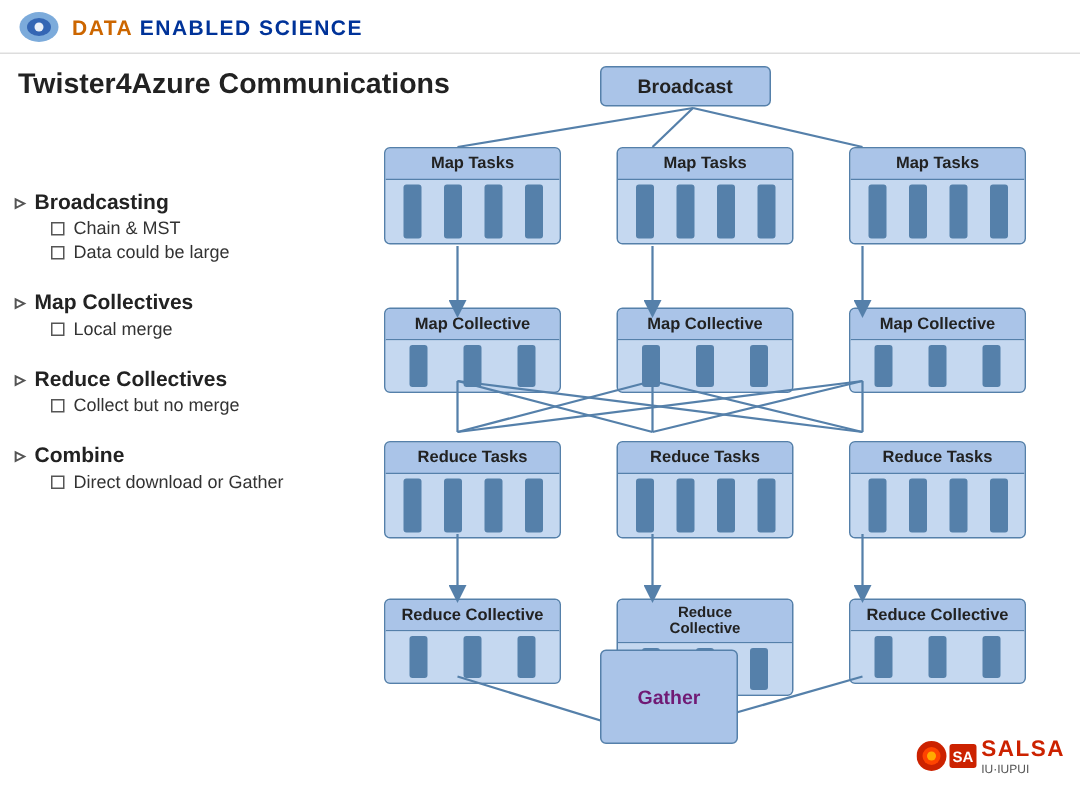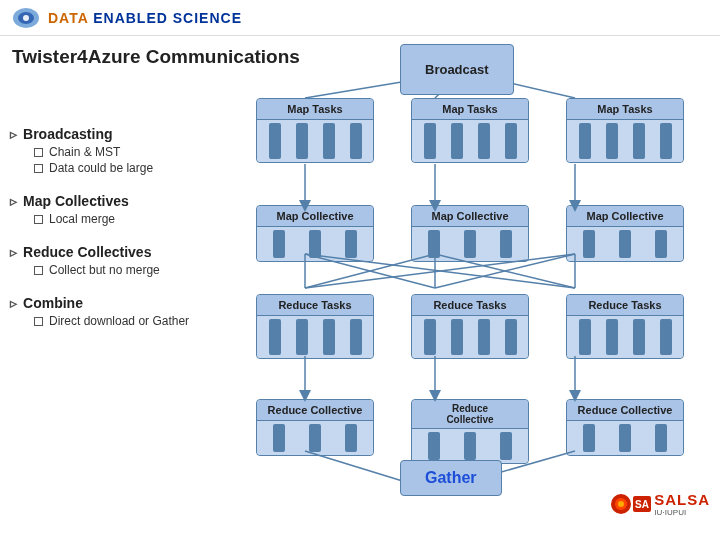--- a/index.html
+++ b/index.html
@@ -186,21 +186,21 @@
         <span class="sq"></span>
         <span>Direct download or Gather</span>
       </div>
     </div>
 
   </div>
 
   <div style="position:absolute; top:0; left:240px; width:470px; height:504px;">
 
     <div style="position:absolute; top:8px; left:160px; z-index:10;">
-      <div style="background:#aac4e8; border:1.5px solid #5580aa; border-radius:4px; padding:17px 24px; font-size:13px; font-weight:bold; color:#222;">Broadcast</div>
+      <div style="background:#aac4e8; border:1.5px solid #5580aa; border-radius:4px; padding:5px 24px; font-size:13px; font-weight:bold; color:#222;">Broadcast</div>
     </div>
 
     <svg style="position:absolute;top:0;left:0;width:470px;height:504px;pointer-events:none;z-index:1;">
 
       <line x1="222" y1="36" x2="65" y2="62" stroke="#5580aa" stroke-width="1.5"></line>
       <line x1="222" y1="36" x2="195" y2="62" stroke="#5580aa" stroke-width="1.5"></line>
       <line x1="222" y1="36" x2="335" y2="62" stroke="#5580aa" stroke-width="1.5"></line>
 
       <line x1="65" y1="128" x2="65" y2="170" stroke="#5580aa" stroke-width="1.5" marker-end="url(#arr)"></line>
       <line x1="195" y1="128" x2="195" y2="170" stroke="#5580aa" stroke-width="1.5" marker-end="url(#arr)"></line>
@@ -353,21 +353,21 @@
             <div class="short-bar"></div>
             <div class="short-bar"></div>
             <div class="short-bar"></div>
           </div>
         </div>
       </div>
 
     </div>
 
     <div style="position:absolute; bottom:44px; left:160px; z-index:10;">
-      <div style="background:#aac4e8; border:1.5px solid #5580aa; border-radius:4px; padding:8px 24px; font-size:16px; font-weight:bold; color:#1d4ed8;">Gather</div>
+      <div style="background:#aac4e8; border:1.5px solid #5580aa; border-radius:4px; padding:23px 24px; font-size:13px; font-weight:bold; color:#701a75;">Gather</div>
     </div>
 
   </div>
 
   <div style="position:absolute; bottom:20px; right:10px;">
     <div style="display:flex; align-items:center; gap:1px;">
       <svg width="42" height="32" viewBox="0 0 42 32">
         <circle cx="10" cy="16" r="10" fill="#cc2200"></circle>
         <circle cx="10" cy="16" r="6" fill="#ff4400"></circle>
         <circle cx="10" cy="16" r="3" fill="#ffaa00"></circle>

